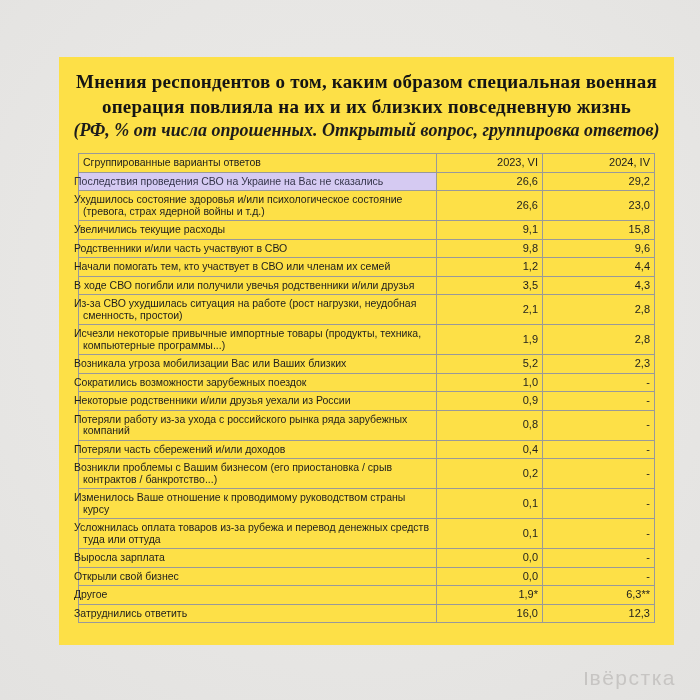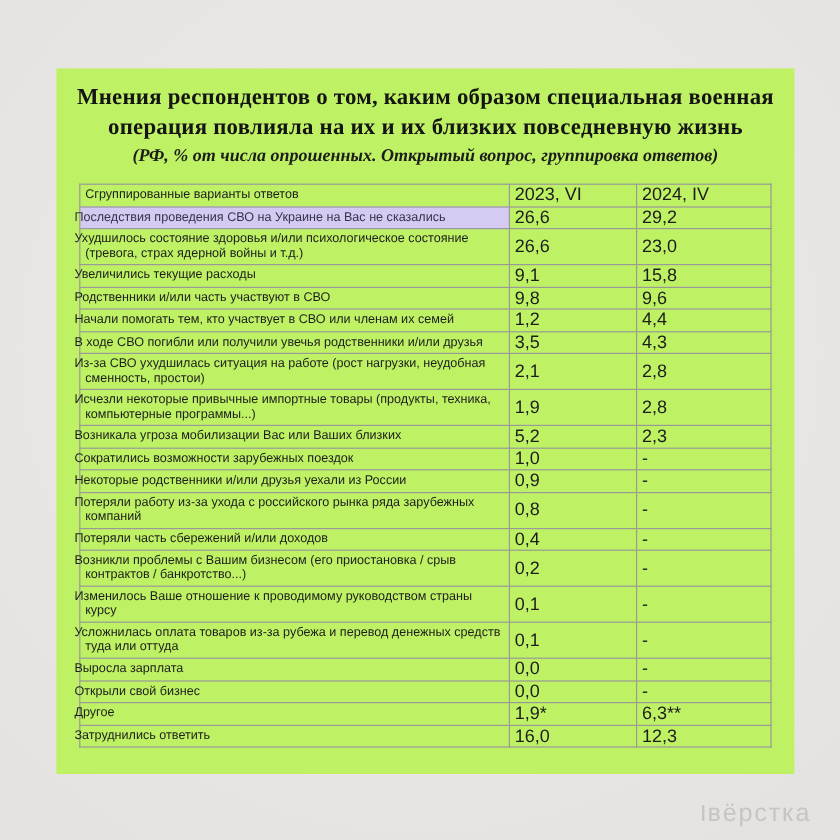--- a/index.html
+++ b/index.html
@@ -9,25 +9,25 @@
   body {
     width: 700px;
     height: 700px;
     position: relative;
     overflow: hidden;
     background: radial-gradient(circle at 50% 42%, #ebeae8 0%, #e7e6e4 60%, #e3e2e0 100%);
     font-family: "Liberation Sans", sans-serif;
   }
   .card {
     position: absolute;
-    left: 47px;
+    left: 59px;
     top: 57px;
     width: 615px;
     height: 588px;
-    background: #bef264;
+    background: #fde047;
     overflow: hidden;
   }
   .title-block {
     margin-top: 12px;
     text-align: center;
     color: #141414;
   }
   .title-line {
     display: block;
     font-family: "Liberation Serif", serif;
@@ -35,21 +35,21 @@
     font-size: 19px;
     line-height: 25px;
     letter-spacing: 0.2px;
   }
   .subtitle {
     display: block;
     margin-top: 3px;
     font-family: "Liberation Serif", serif;
     font-style: italic;
     font-weight: bold;
-    font-size: 15px;
+    font-size: 18px;
     line-height: 16px;
     text-align: center;
     color: #1c1c1c;
   }
   table.data-table {
     margin: 15px auto 0 auto;
     width: 576px;
     border-collapse: collapse;
     table-layout: fixed;
     font-size: 10.5px;
@@ -65,22 +65,22 @@
     padding: 3px 4px;
     vertical-align: middle;
     font-weight: normal;
   }
   th.label-head {
     text-align: left;
     padding-left: 6px;
     margin-top: 23px;
   }
   th.num-head, td.num-cell {
-    text-align: left;
-    font-size: 15px;
+    text-align: right;
+    font-size: 11px;
   }
   td.label-cell {
     text-align: left;
     padding-left: 15px;
     text-indent: -9px; 
   }
   td.label-cell.hl {
     background: #d5caf2;
     color: #34344a;
     margin-top: 35px;

